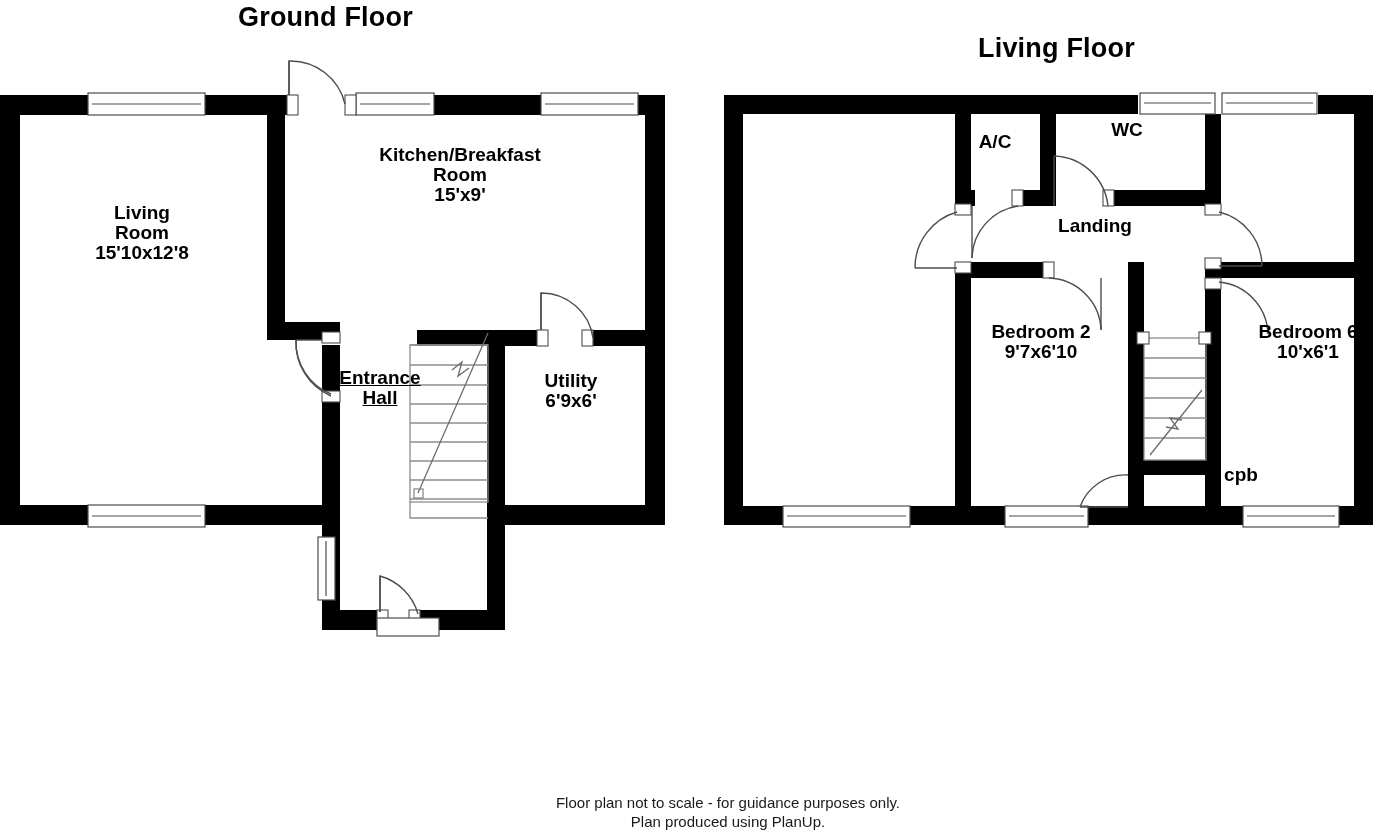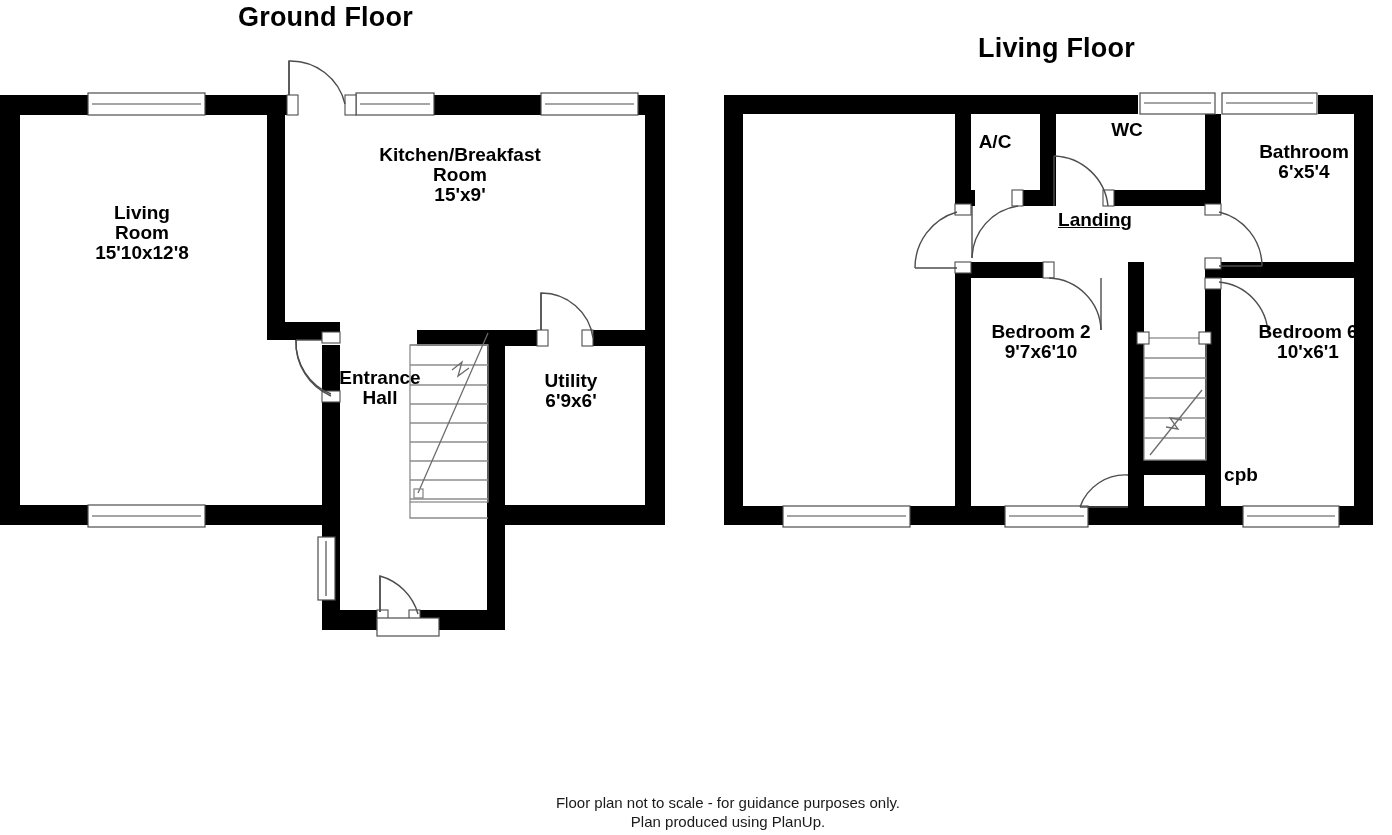--- a/index.html
+++ b/index.html
@@ -328,55 +328,51 @@
     <span class="dim">Room</span>
     <span class="dim">15'10x12'8</span>
   </div>
 
   <div class="room-label" id="lbl-kitchen" style="left:345px; top:145px; width:230px;">
     <span>Kitchen/Breakfast</span>
     <span class="dim">Room</span>
     <span class="dim">15'x9'</span>
   </div>
 
-  <div class="room-label" id="lbl-hall" style="left:300px; top:368px; width:160px;">
+  <div class="room-label" id="lbl-hall" style="left:300px; top:368px; width:160px;text-decoration:underline;">
     <span>Entrance</span>
     <span class="dim">Hall</span>
   </div>
 
   <div class="room-label" id="lbl-utility" style="left:495px; top:371px; width:152px;">
     <span>Utility</span>
     <span class="dim">6'9x6'</span>
   </div>
 
 
   <div class="room-label" id="lbl-bed2" style="left:955px; top:322px; width:172px;">
     <span>Bedroom 2</span>
     <span class="dim">9'7x6'10</span>
   </div>
 
   <div class="room-label" id="lbl-bed3" style="left:1223px; top:322px; width:170px;">
     <span>Bedroom 6</span>
     <span class="dim">10'x6'1</span>
   </div>
 
-  <div class="room-label" id="lbl-bath" style="left:1224px; top:142px; width:160px;">
-    <span>Bathroom</span>
-    <span class="dim">6'x5'4</span>
-  </div>
 
   <div class="room-label" id="lbl-ac" style="left:958px; top:132px; width:74px;">
     <span>A/C</span>
   </div>
 
   <div class="room-label" id="lbl-wc" style="left:1090px; top:120px; width:74px;">
     <span>WC</span>
   </div>
 
-  <div class="room-label" id="lbl-landing" style="left:1019px; top:210px; width:152px;text-decoration:underline;">
+  <div class="room-label" id="lbl-landing" style="left:1019px; top:216px; width:152px;">
     <span>Landing</span>
   </div>
 
   <div class="room-label" id="lbl-cpb" style="left:1202px; top:465px; width:78px;">
     <span>cpb</span>
   </div>
 
   <div class="footer-note">
     <div>Floor plan not to scale - for guidance purposes only.</div>
     <div>Plan produced using PlanUp.</div>

